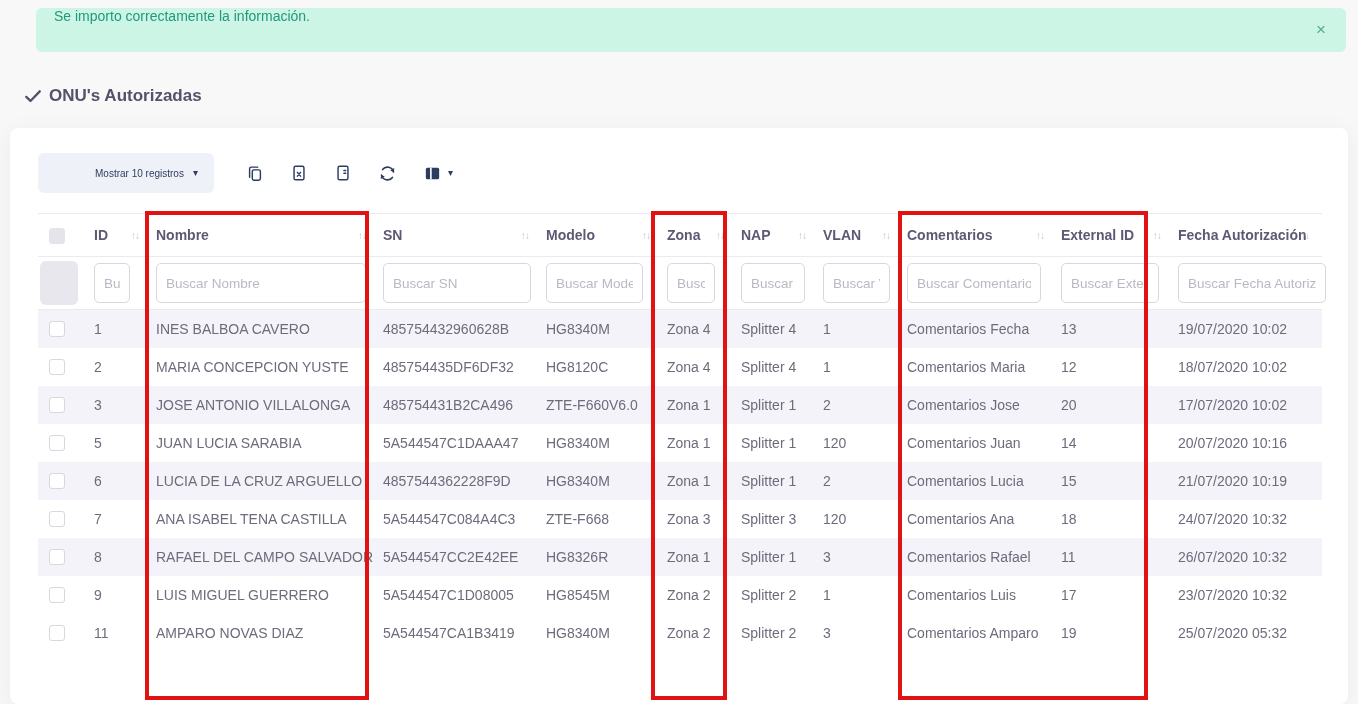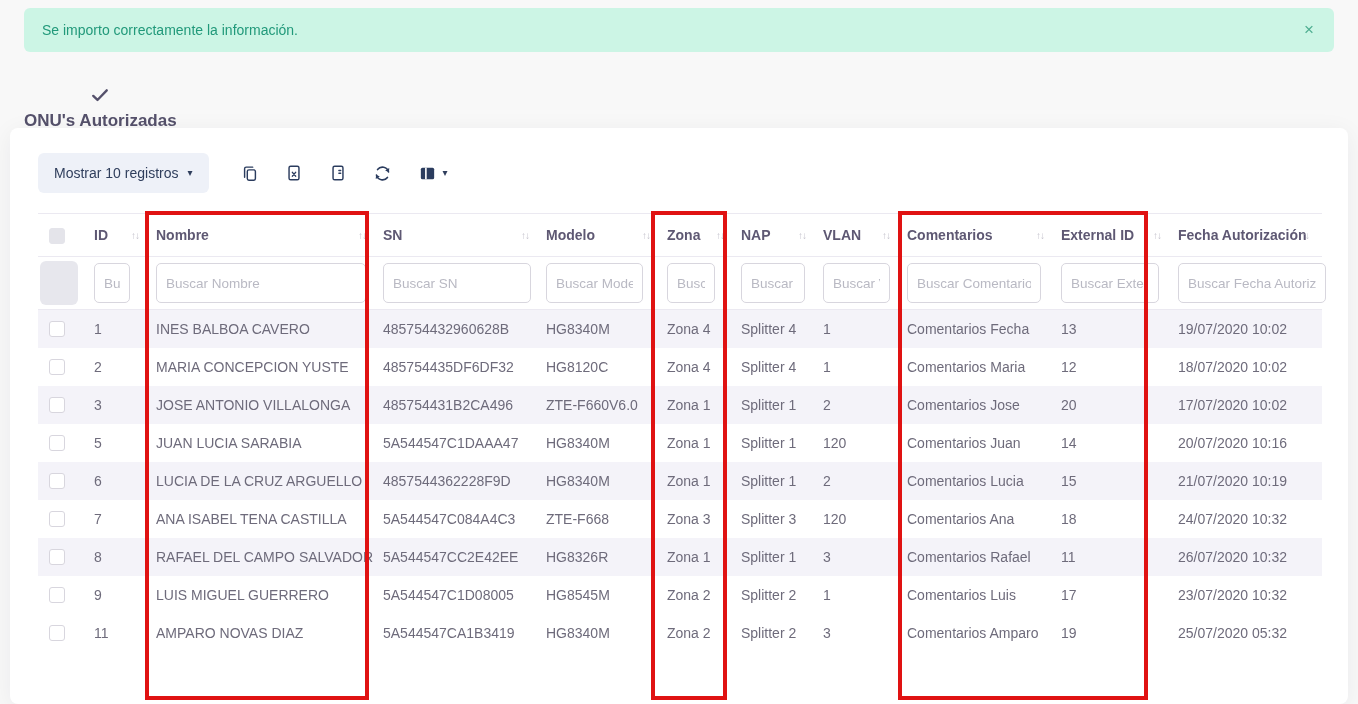--- a/index.html
+++ b/index.html
@@ -1,42 +1,42 @@
 <!DOCTYPE html>
 <html><head>
 <meta charset="utf-8">
 <style>
   * { margin:0; padding:0; box-sizing:border-box; }
   html,body { background:#f8f8f8; font-family:"Liberation Sans", sans-serif; }
   #page { position:relative; width:1358px; height:704px; overflow:hidden; background:#f8f8f8; }
 
   
-  .alert { position:absolute; left:24px; top:8px; width:1310px; height:44px;
-           background:#ccf5e5; border-radius:6px; display:flex; align-items:center; }
+  .alert { position:absolute; left:36px; top:8px; width:1310px; height:44px;
+           background:#ccf5e5; border-radius:6px; display:flex; align-items:flex-start; }
   .alert-msg { margin-left:18px; font-size:14px; color:#21997a; }
   .alert-close { position:absolute; right:20px; top:50%; transform:translateY(-50%);
                  background:none; border:none; font-size:17px; color:#4fae91; cursor:pointer;
                  font-family:"Liberation Sans", sans-serif; }
 
   
-  .page-title { position:absolute; left:24px; top:86px; display:flex; align-items:center; gap:7px;flex-direction:column; }
+  .page-title { position:absolute; left:24px; top:86px; display:flex; align-items:center; gap:7px; }
   .page-title svg { display:block; }
   .page-title span { font-size:17px; font-weight:700; color:#55516b; }
 
   
   .card { position:absolute; left:10px; top:128px; width:1338px; height:576px;
           background:#fff; border-radius:8px; box-shadow:0 4px 24px rgba(34,41,47,.06);
           padding:24px 28px; }
 
   
   .toolbar { height:42px; display:flex; align-items:center; justify-content:space-between; }
   .tb-left { display:flex; align-items:center; }
   .length-menu { height:40px; background:#eef1f8; border-radius:6px; padding:0 16px;
                  display:flex; align-items:center; gap:9px; cursor:pointer; }
-  .length-menu .lm-label { font-size:14px; color:#2f3e5c; }
+  .length-menu .lm-label { font-size:10px; color:#2f3e5c;margin-left:41px; }
   .caret { font-size:10px; color:#2f3e5c; line-height:1; }
   .icon-btns { display:flex; align-items:center; gap:26px; margin-left:32px; }
   .icon-btn { background:none; border:none; cursor:pointer; color:#2b3c5e;
               display:flex; align-items:center; gap:6px; padding:0; }
   .search-box { position:relative; }
   .search-box svg { position:absolute; left:13px; top:12px; color:#4d5466; }
   .search-input { width:240px; height:42px; border:1px solid #d8d6de; border-radius:6px;
                   padding:0 12px 0 42px; font-size:14px; color:#6e6b7b; outline:none;
                   font-family:"Liberation Sans", sans-serif; }
   input::placeholder { color:#b9b9c3; opacity:1; }

